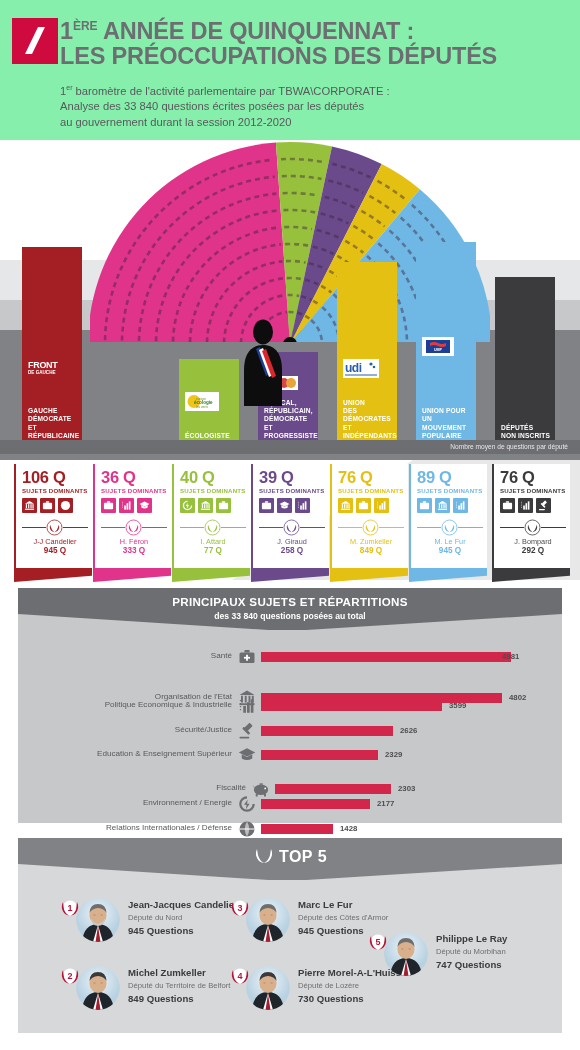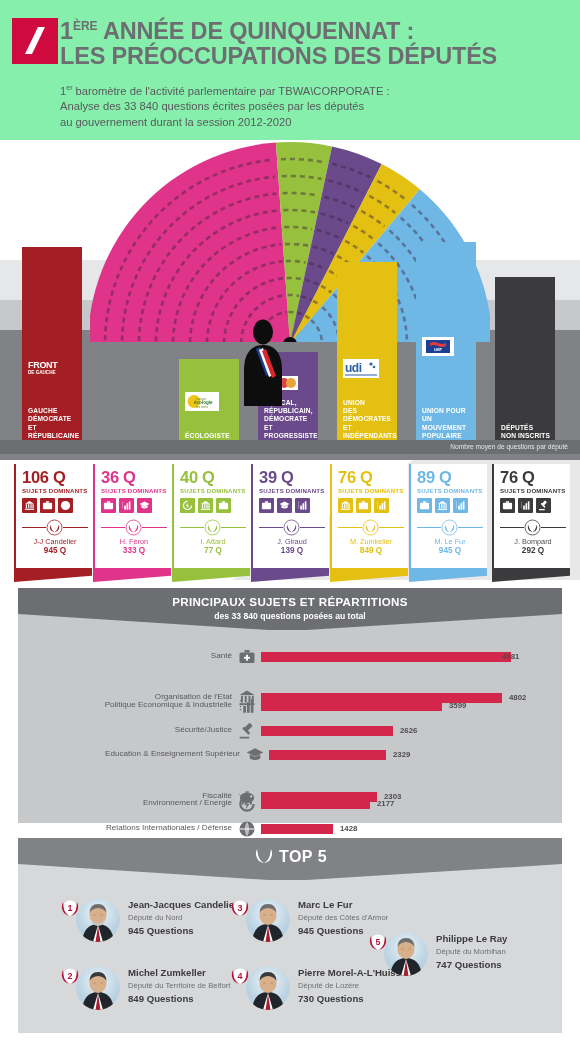--- a/index.html
+++ b/index.html
@@ -439,21 +439,21 @@
         </div>
         <div class="sep">
           <div class="line" style="background:#6b4a8c"></div>
           <span class="wreath" style="background:#fff"><svg width="17" height="17" viewBox="0 0 24 24">
               <circle cx="12" cy="12" r="10.6" fill="none" stroke="#6b4a8c" stroke-width="1.1"></circle>
               <path d="M6,8 Q4,13 8,17 Q10.5,18.6 12,18.6 Q8,16 7,11.5 Q6.4,9.6 6,8 Z" fill="#6b4a8c"></path>
               <path d="M18,8 Q20,13 16,17 Q13.5,18.6 12,18.6 Q16,16 17,11.5 Q17.6,9.6 18,8 Z" fill="#6b4a8c"></path>
             </svg></span>
         </div>
         <div class="dep" style="color:#6b4a8c">J. Giraud</div>
-        <div class="depq" style="color:#6b4a8c">139 Q</div>
+        <div class="depq" style="color:#6b4a8c">258 Q</div>
         <div class="foot" style="background:#6b4a8c"></div>
       </div>
       <div class="card" style="left: 330px; border-left-color: rgb(227, 192, 18);">
         <div class="qnum" style="color:#e3c012">76 Q</div>
         <div class="sujets" style="color:#e3c012">SUJETS DOMINANTS</div>
         <div class="icons">
           <span class="ibox" style="background:#e3c012">
             <svg width="11" height="11" viewBox="0 0 24 24" fill="#fff">
               <path d="M12,2 L22,8 L2,8 Z"></path>
               <rect x="4" y="9" width="2.6" height="9"></rect>
@@ -634,30 +634,30 @@
       <div class="srow" style="top: 131.5px;">
         <div class="slabel">Sécurité/Justice</div>
         <div class="sicon"><svg width="18" height="18" viewBox="0 0 24 24" fill="#6d6e71">
             <rect x="11" y="1.5" width="6" height="10" rx="1.2" transform="rotate(45 14 6.5)"></rect>
             <rect x="5" y="10" width="12" height="3.4" rx="1.2" transform="rotate(45 11 11.7)"></rect>
             <rect x="2" y="19.5" width="13" height="2.6" rx="1"></rect>
           </svg></div>
         <div class="sbar" style="width:132px;background:#d2264b"></div>
         <div class="sval" style="left:382px">2626</div>
       </div>
-      <div class="srow" style="top: 156px; margin-left: 8px;">
+      <div class="srow" style="top: 156px;">
         <div class="slabel">Education &amp; Enseignement Supérieur</div>
         <div class="sicon"><svg width="18" height="18" viewBox="0 0 24 24" fill="#6d6e71">
             <path d="M12,3 L23,8.5 L12,14 L1,8.5 Z"></path>
             <path d="M5,11 L5,16.5 Q12,21 19,16.5 L19,11 L12,14.8 Z"></path>
           </svg></div>
         <div class="sbar" style="width:117px;background:#d2264b"></div>
         <div class="sval" style="left:367px">2329</div>
       </div>
-      <div class="srow" style="top: 198px;">
+      <div class="srow" style="top: 190px; margin-left: 14px;">
         <div class="slabel">Fiscalité</div>
         <div class="sicon"><svg width="18" height="18" viewBox="0 0 24 24" fill="#6d6e71">
             <ellipse cx="12" cy="13" rx="9.5" ry="7"></ellipse>
             <path d="M3.5,10 L1,6.5 L3,11 Z"></path>
             <circle cx="17.6" cy="11.2" r="1.2" fill="#fff"></circle>
             <rect x="5" y="18.5" width="2.6" height="3.5"></rect>
             <rect x="16" y="18.5" width="2.6" height="3.5"></rect>
             <rect x="10" y="4.5" width="4.5" height="1.8"></rect>
           </svg></div>
         <div class="sbar" style="width:116px;background:#d2264b"></div>

